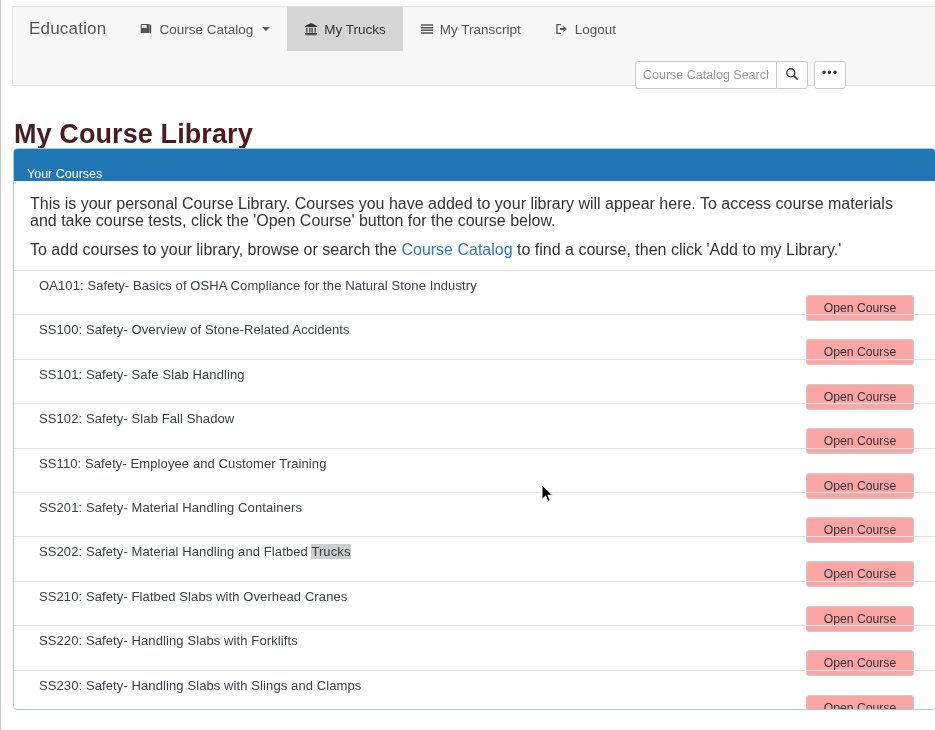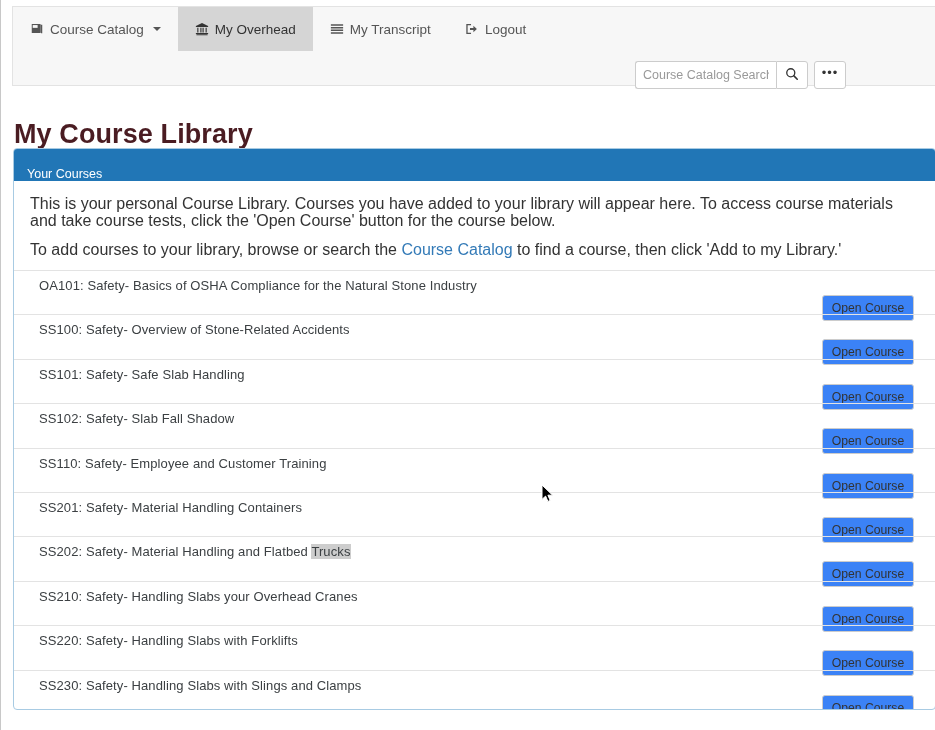--- a/index.html
+++ b/index.html
@@ -201,24 +201,24 @@
     letter-spacing: .1px;
   }
   .course-title .sel {
     background: #cdcdcd;
     color: #3c4043;
   }
   .open-btn {
     position: absolute;
     right: 21px;
     top: 24px;
-    width: 92px;
+    width: 108px;
     height: 26px;
     box-sizing: border-box;
-    background: #3b82f6;
+    background: #fca5a5;
     border: 1px solid #cccccc;
     border-radius: 3px;
     font-family: "Liberation Sans", sans-serif;
     font-size: 12.2px;
     color: #333333;
     cursor: pointer;
     padding: 0;
     line-height: 24px;
     text-align: center;
     white-space: nowrap;
@@ -233,20 +233,21 @@
   }
 </style>
 </head>
 <body>
 
 <div id="page">
 
   <div id="navbar">
     <div class="nav-row">
 
+      <div class="brand">Education</div>
 
       <div class="nav-item">
         <span class="ico">
           <svg width="14" height="14" viewBox="0 0 16 16">
             <path fill="#555" d="M2 2.2h9.2c.6 0 1.1.5 1.1 1.1v8.3c0 .6-.5 1.1-1.1 1.1H2V2.2z"></path>
             <path fill="#f7f7f7" d="M3.1 3.5h5.6v3.2H3.1z"></path>
             <path fill="#555" d="M12.6 3.1h1.4v9.8h-1.4z"></path>
           </svg>
         </span>
         <span>Course Catalog</span>
@@ -254,21 +255,21 @@
       </div>
 
       <div class="nav-item active">
         <span class="ico">
           <svg width="14" height="14" viewBox="0 0 16 16">
             <path fill="#333" d="M8 1L15 4.6v1.1H1V4.6z"></path>
             <path fill="#333" d="M2.6 6.6h1.3v5.4H2.6zM6.1 6.6h1.3v5.4H6.1zM8.6 6.6h1.3v5.4H8.6zM12.1 6.6h1.3v5.4h-1.3z"></path>
             <path fill="#333" d="M1 12.6h14v1.1H1zM1.6 14.1h12.8v.9H1.6z"></path>
           </svg>
         </span>
-        <span>My Overhead</span>
+        <span>My Trucks</span>
       </div>
 
       <div class="nav-item">
         <span class="ico">
           <svg width="14" height="14" viewBox="0 0 16 16">
             <path fill="#555" d="M1 2.6h14v1.8H1zM1 5.6h14v1.8H1zM1 8.6h14v1.8H1zM1 11.6h14v1.8H1z"></path>
           </svg>
         </span>
         <span>My Transcript</span>
       </div>
@@ -335,21 +336,21 @@
           </div>
           <div class="course-row">
             <div class="course-title">SS201: Safety- Material Handling Containers</div>
             <button class="open-btn">Open Course</button>
           </div>
           <div class="course-row">
             <div class="course-title">SS202: Safety- Material Handling and Flatbed <span class="sel">Trucks</span></div>
             <button class="open-btn">Open Course</button>
           </div>
           <div class="course-row">
-            <div class="course-title">SS210: Safety- Handling Slabs your Overhead Cranes</div>
+            <div class="course-title">SS210: Safety- Flatbed Slabs with Overhead Cranes</div>
             <button class="open-btn">Open Course</button>
           </div>
           <div class="course-row">
             <div class="course-title">SS220: Safety- Handling Slabs with Forklifts</div>
             <button class="open-btn">Open Course</button>
           </div>
           <div class="course-row">
             <div class="course-title">SS230: Safety- Handling Slabs with Slings and Clamps</div>
             <button class="open-btn">Open Course</button>
           </div>

